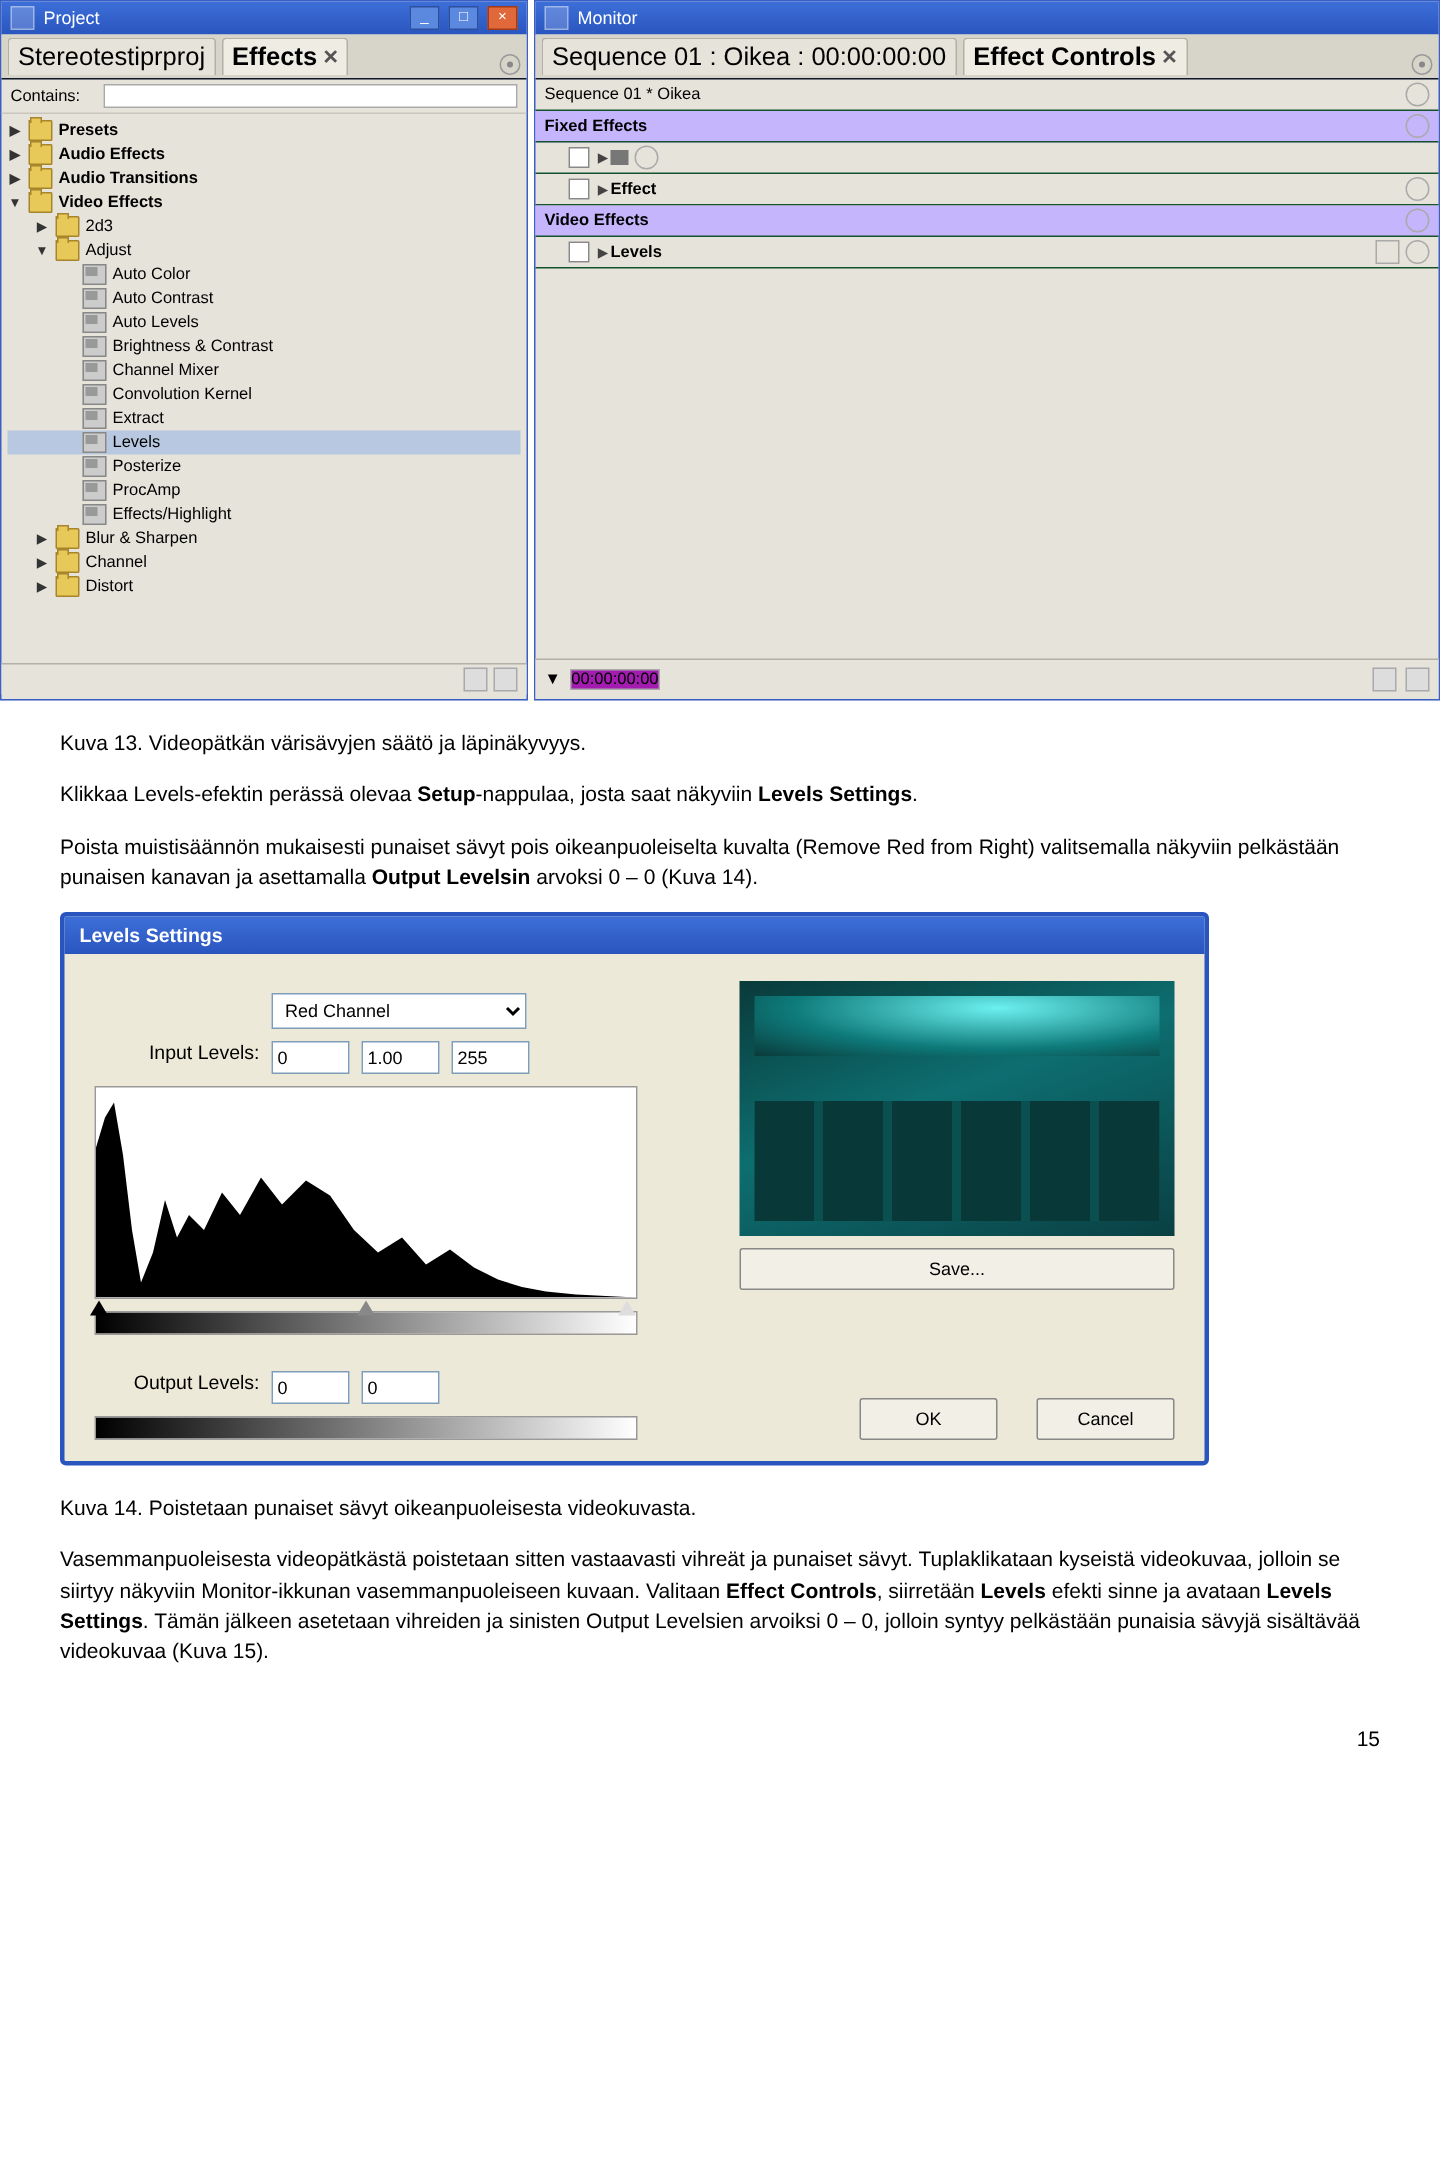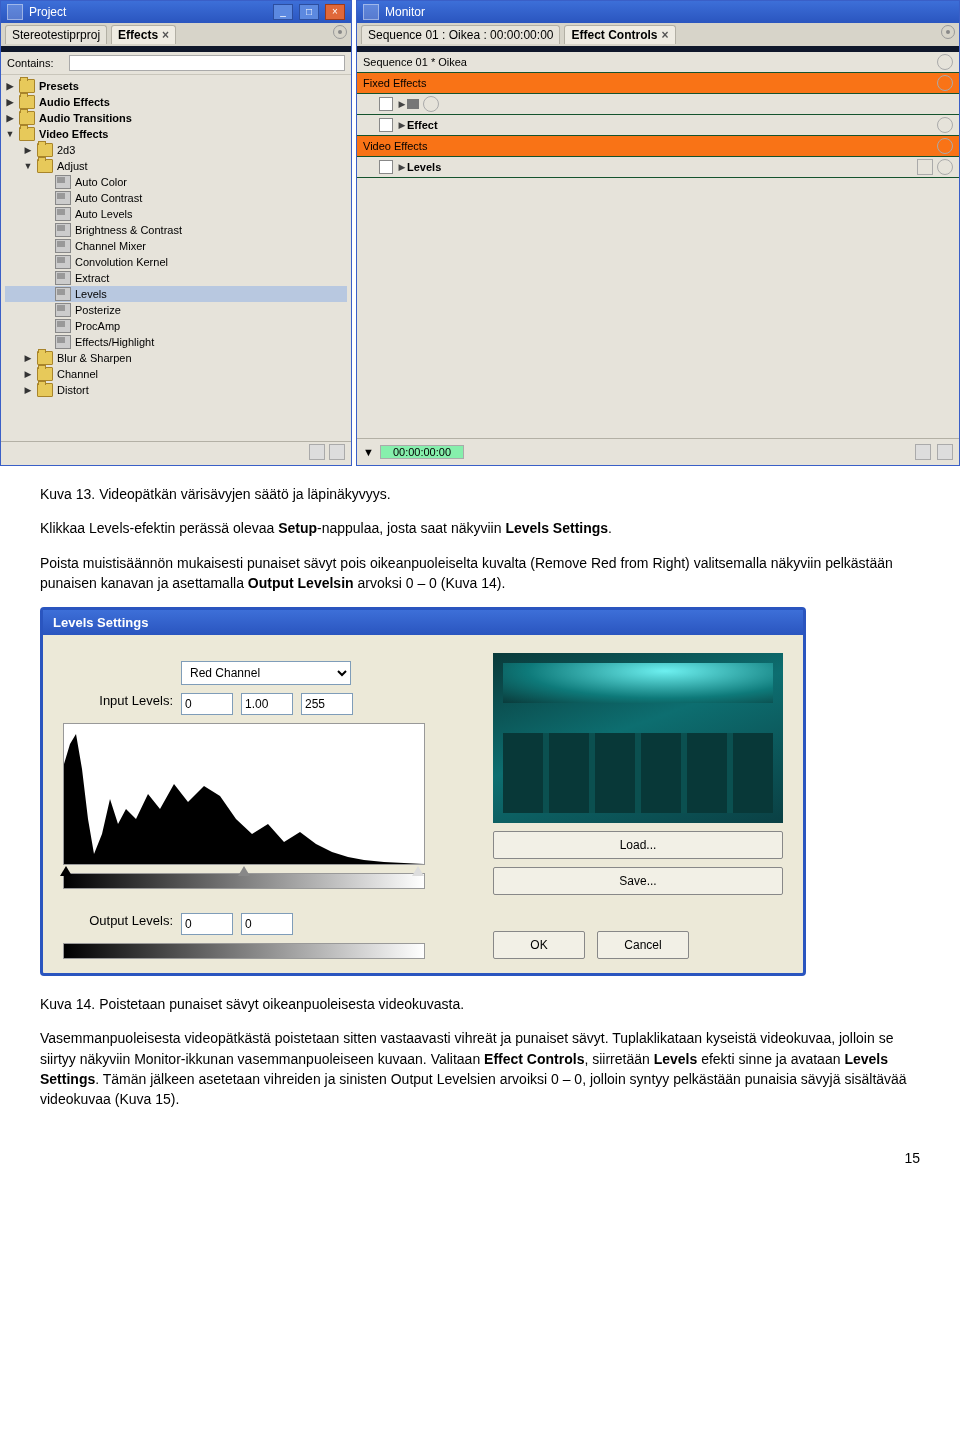--- a/index.html
+++ b/index.html
@@ -4,21 +4,21 @@
 <style>
 body{margin:0;font-family:Arial,Helvetica,sans-serif;font-size:14px;background:#fff;color:#000;width:960px}
 .page{padding:0 40px 40px 40px}
 .screens{display:flex;gap:4px;margin-bottom:18px}
 .panel{border:1px solid #3a5fc7;background:#e6e3da;flex:1}
 .titlebar{background:linear-gradient(#3d6fd8,#2a55bf);color:#fff;font-weight:normal;font-size:12px;padding:3px 6px;display:flex;align-items:center;gap:6px}
 .tb-icon{width:14px;height:14px;background:#fff3;border:1px solid #fff6}
 .tb-spacer{flex:1}
 .tb-btn{width:18px;height:14px;background:#5c89e0;border:1px solid #2c4e9f;display:flex;align-items:center;justify-content:center;color:#fff;font-size:10px;line-height:1}
 .tb-btn.red{background:#e0683a;border-color:#a03a18}
-.tabrow{background:#d7d4c9;border-bottom:6px solid #0f172a;display:flex;align-items:flex-start;font-size:12px;padding:2px 4px;gap:4px}
+.tabrow{background:#d7d4c9;border-bottom:1px solid #0f172a;display:flex;align-items:flex-end;font-size:17px;padding:2px 4px;gap:4px}
 .tab{padding:2px 6px;border:1px solid #b3b0a5;border-bottom:none;background:#e6e3da;border-radius:3px 3px 0 0}
 .tab.active{font-weight:bold;background:#efece3}
 .tab .x{margin-left:4px;color:#555}
 .tabrow .rec{width:12px;height:12px;border:1px solid #999;border-radius:50%;margin-left:auto;display:flex;align-items:center;justify-content:center}
 .rec::after{content:"";width:4px;height:4px;background:#888;border-radius:50%}
 .contains{font-size:11px;padding:3px 6px;display:flex;gap:16px;align-items:center;border-bottom:1px solid #c9c6bb}
 .contains input{flex:1;height:14px;border:1px solid #aaa;font-size:11px;padding:0 2px;background:#fff}
 .tree{font-size:11px;padding:3px 4px;height:360px;overflow:hidden}
 .tree-item{display:flex;align-items:center;gap:4px;padding:1px 0}
 .tree-item .arrow{width:10px;text-align:center;color:#333;font-size:9px}
@@ -32,25 +32,25 @@
 .ind1{padding-left:18px}.ind2{padding-left:36px}
 .panel-footer{border-top:1px solid #b3b0a5;height:20px;background:#e6e3da;display:flex;align-items:center;justify-content:flex-end;padding:0 6px;gap:4px}
 .ft-icon{width:14px;height:14px;border:1px solid #aaa;background:#ddd}
 .monitor-body{font-size:11px}
 .mon-row{display:flex;align-items:center;padding:2px 6px;border-bottom:1px solid #14532d}
 .mon-row .arrow{width:10px;font-size:9px;color:#444;text-align:center}
 .mon-row .check{width:12px;height:12px;border:1px solid #888;margin-right:4px;background:#fff}
 .mon-row .label{flex:1}
 .mon-row .glyph{width:14px;height:14px;border:1px solid #aaa;border-radius:50%;margin-left:4px}
 .mon-row .glyph.sq{border-radius:0}
-.mon-row.header{background:#f97316;font-weight:normal}
+.mon-row.header{background:#c4b5fd;font-weight:bold}
 .mon-row.sub{padding-left:22px}
 .mon-blank{height:260px}
 .mon-footer{display:flex;align-items:center;gap:6px;padding:2px 6px;border-top:1px solid #b3b0a5;background:#e6e3da;height:22px;font-size:11px}
-.mon-tc{border:1px solid #aaa;background:#86efac;padding:0 12px}
+.mon-tc{border:1px solid #aaa;background:#a21caf;padding:0 0}
 .body-text p{margin:0 0 14px 0;line-height:1.45}
 .levels-window{border:3px solid #2a55bf;border-radius:4px;width:760px;background:#ece9d8;margin:6px 0 18px 0}
 .lw-title{background:linear-gradient(#3d6fd8,#2a55bf);color:#fff;font-weight:bold;font-size:13px;padding:5px 10px}
 .lw-body{padding:18px 20px 14px 20px;display:flex;gap:16px}
 .lw-left{flex:1}
 .lw-right{width:290px;display:flex;flex-direction:column;gap:8px}
 .lw-row{display:flex;gap:8px;margin:8px 0;font-size:13px}
 .lw-row label{width:110px;text-align:right}
 .lw-select{width:170px;height:24px;border:1px solid #7f9db9;background:#fff;font-size:12px;padding:0 4px}
 .lw-num{width:44px;height:20px;border:1px solid #7f9db9;background:#fff;font-size:12px;padding:0 3px;text-align:left}
@@ -58,21 +58,21 @@
 .hist svg{position:absolute;bottom:0;left:0}
 .hist-scale{width:360px;height:14px;background:linear-gradient(to right,#000,#fff);border:1px solid #999;margin:8px 0 0 0;position:relative}
 .hist-scale .tri{position:absolute;top:-8px;width:0;height:0;border-left:6px solid transparent;border-right:6px solid transparent;border-bottom:10px solid #000}
 .hist-scale .tri.mid{border-bottom-color:#888}
 .hist-scale .tri.white{border-bottom-color:#ddd}
 .outscale{width:360px;height:14px;background:linear-gradient(to right,#000,#fff);border:1px solid #999;margin:6px 0 0 0;position:relative}
 .preview{width:100%;height:170px;background:linear-gradient(160deg,#0a3a3a,#0d6e70 45%,#0a4044);position:relative}
 .preview::after{content:"";position:absolute;top:10px;left:10px;right:10px;height:40px;background:radial-gradient(ellipse at 60% 20%,#6df0f0,#0e7a7a 60%,#0a3a3a)}
 .desks{position:absolute;bottom:10px;left:10px;right:10px;height:80px;background:repeating-linear-gradient(90deg,#083838,#083838 40px,#0b5050 40px,#0b5050 46px),linear-gradient(#0a4a4a,#062a2a)}
 .lw-btn{border:1px solid #888;background:#f2f0e6;height:26px;font-size:12px;display:flex;align-items:center;justify-content:center;border-radius:2px}
-.lw-right-bottom{margin-top:auto;display:flex;gap:12px;justify-content:flex-start}
+.lw-right-bottom{margin-top:auto;display:flex;gap:26px;justify-content:flex-end}
 .lw-right-bottom .lw-btn{width:90px}
 .pagenum{text-align:right;font-size:14px;margin-top:40px}
 </style>
 </head>
 <body>
 
 <div class="screens">
 
   <div class="panel" style="flex:0 0 350px">
     <div class="titlebar">
@@ -298,21 +298,20 @@
         </div>
         <div class="outscale">
           <span class="tri" style="left:-4px;top:14px;border-bottom:none;border-top:10px solid #000"></span>
           <span class="tri" style="left:6px;top:14px;border-bottom:none;border-top:10px solid #ccc"></span>
         </div>
       </div>
       <div class="lw-right">
         <div class="preview">
             <div class="desks"></div>
           </div>
-        <div class="lw-btn">Load...</div>
         <div class="lw-btn">Save...</div>
         <div class="lw-right-bottom">
           <div class="lw-btn">OK</div>
           <div class="lw-btn">Cancel</div>
         </div>
       </div>
     </div>
   </div>
 
   <div class="body-text">

